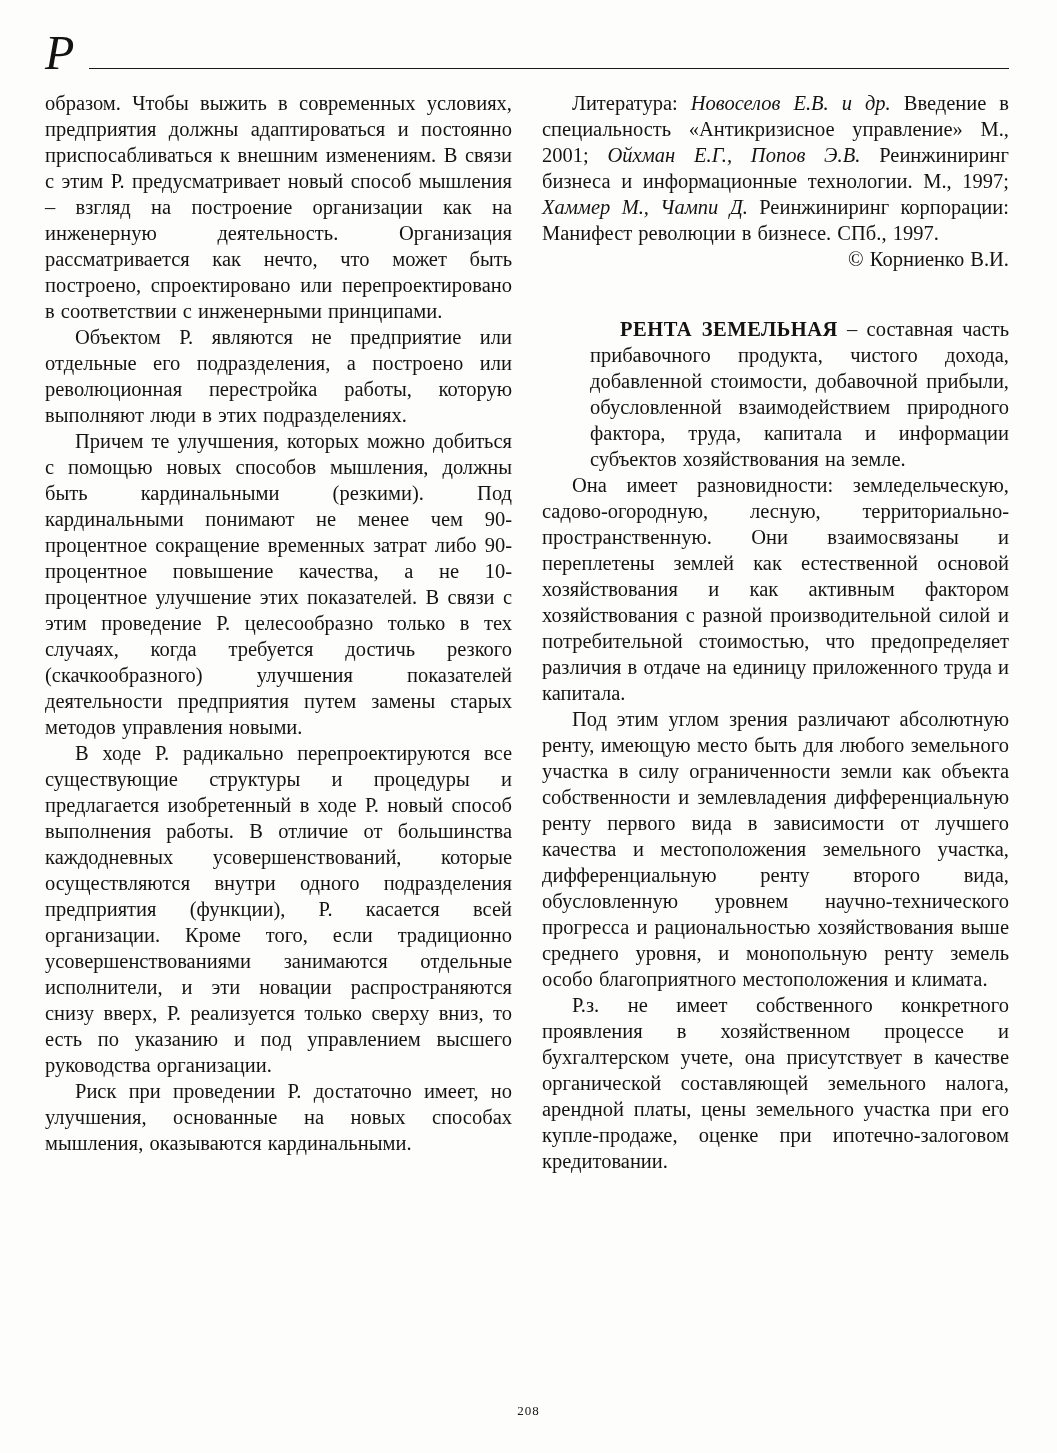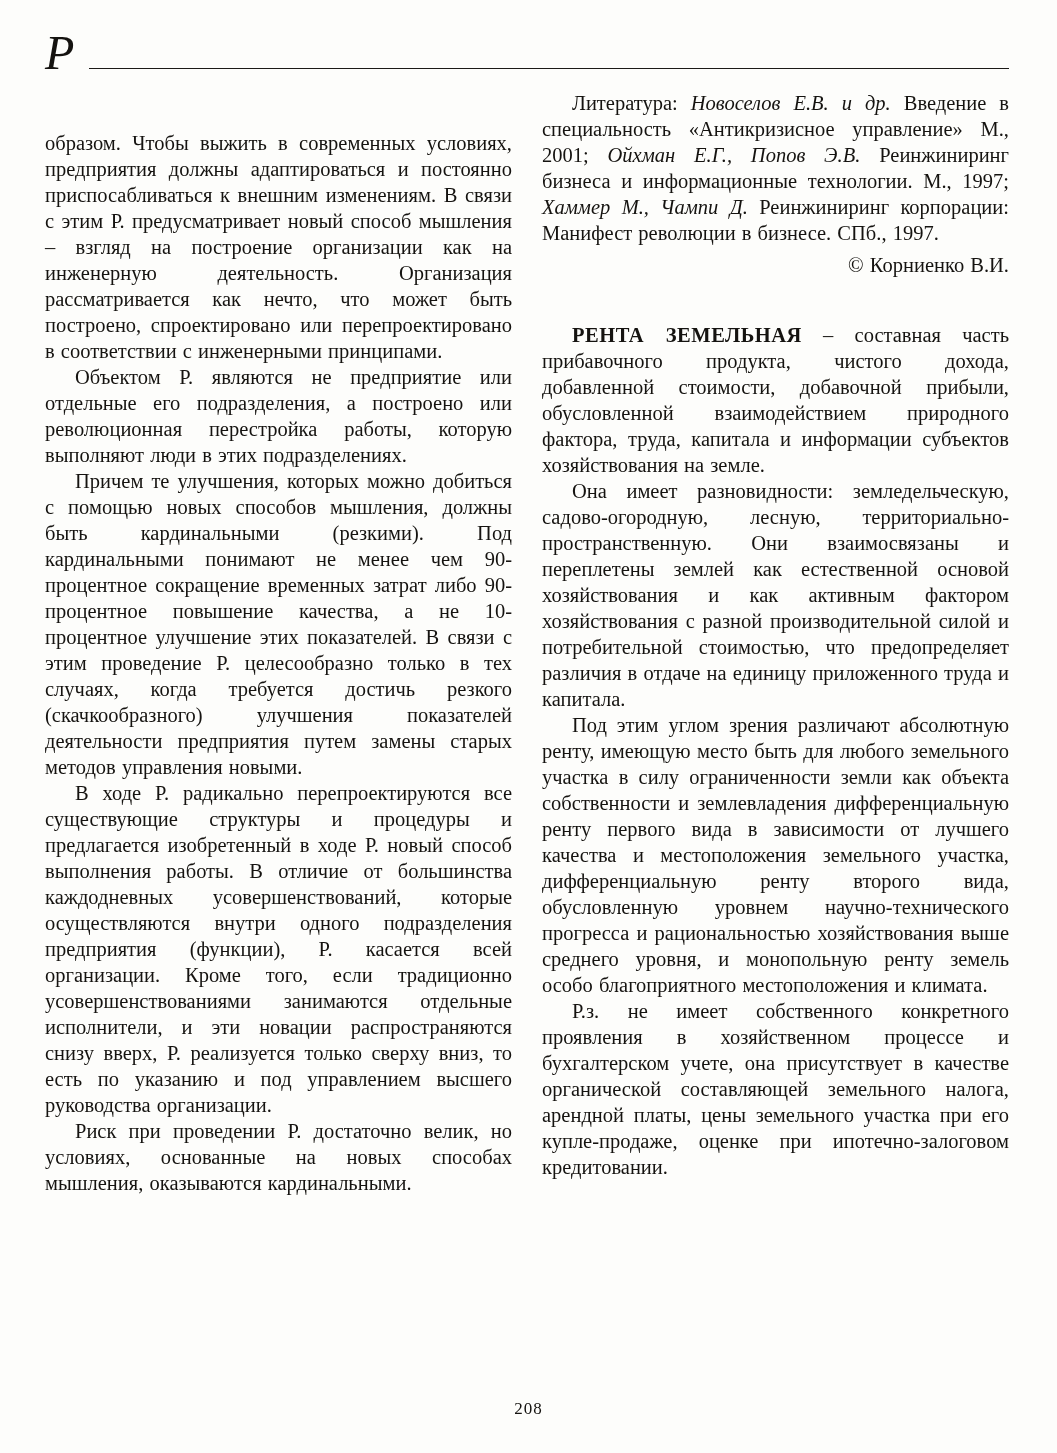--- a/index.html
+++ b/index.html
@@ -44,60 +44,60 @@
   .column {
     flex: 1;
     min-width: 0;
     text-align: justify;
     font-size: 20.5px;
     line-height: 26px;
     hyphens: auto;
     word-spacing: 1px;
   }
   .para { text-indent: 30px; }
-  .para.noindent { text-indent: 0; margin-top: 40px; }
+  .para.noindent { text-indent: 0; }
   .copyright {
     text-align: right;
     text-indent: 0;
-    margin-top: 6px;
+    margin-top: 0;
   }
-  .article-lead { margin-top: 44px; }
+  .article-lead { margin-top: 44px; margin-left: 48px; }
   .term { font-weight: bold; letter-spacing: 0.5px; }
   .lit-label { font-weight: normal; }
   .lit-authors { font-style: italic; }
   .page-footer {
     position: absolute;
     bottom: 34px;
     left: 0;
     width: 100%;
     text-align: center;
   }
   .page-number {
-    font-size: 17px;
+    font-size: 13px;
     letter-spacing: 1px;
   }
 </style>
 </head>
 <body>
 
 <div class="page">
 
   <header class="page-header">
     <span class="section-letter">Р</span>
     <span class="header-rule"></span>
   </header>
 
   <div class="columns">
 
     <div class="column">
       <p class="para noindent">образом. Чтобы выжить в современных условиях, предприятия должны адаптироваться и постоянно приспосабливаться к внешним изменениям. В связи с этим Р. предусматривает новый способ мышления – взгляд на построение организации как на инженерную деятельность. Организация рассматривается как нечто, что может быть построено, спроектировано или перепроектировано в соответствии с инженерными принципами.</p>
       <p class="para">Объектом Р. являются не предприятие или отдельные его подразделения, а построено или революционная перестройка работы, которую выполняют люди в этих подразделениях.</p>
       <p class="para">Причем те улучшения, которых можно добиться с помощью новых способов мышления, должны быть кардинальными (резкими). Под кардинальными понимают не менее чем 90-процентное сокращение временных затрат либо 90-процентное повышение качества, а не 10-процентное улучшение этих показателей. В связи с этим проведение Р. целесообразно только в тех случаях, когда требуется достичь резкого (скачкообразного) улучшения показателей деятельности предприятия путем замены старых методов управления новыми.</p>
       <p class="para">В ходе Р. радикально перепроектируются все существующие структуры и процедуры и предлагается изобретенный в ходе Р. новый способ выполнения работы. В отличие от большинства каждодневных усовершенствований, которые осуществляются внутри одного подразделения предприятия (функции), Р. касается всей организации. Кроме того, если традиционно усовершенствованиями занимаются отдельные исполнители, и эти новации распространяются снизу вверх, Р. реализуется только сверху вниз, то есть по указанию и под управлением высшего руководства организации.</p>
-      <p class="para">Риск при проведении Р. достаточно велик, но условиях, основанные на новых способах мышления, оказываются кардинальными.</p>
+      <p class="para">Риск при проведении Р. достаточно имеет, но улучшения, основанные на новых способах мышления, оказываются кардинальными.</p>
     </div>
 
     <div class="column">
       <p class="para"><b class="lit-label">Литература:</b> <i class="lit-authors">Новоселов Е.В. и др.</i> <span>Введение в специальность «Антикризисное управление» М., 2001;</span> <i class="lit-authors">Ойхман Е.Г., Попов Э.В.</i> <span>Реинжиниринг бизнеса и информационные технологии. М., 1997;</span> <i class="lit-authors">Хаммер М., Чампи Д.</i> <span>Реинжиниринг корпорации: Манифест революции в бизнесе. СПб., 1997.</span></p>
 
       <p class="para copyright">© Корниенко В.И.</p>
 
       <p class="para article-lead"><b class="term">РЕНТА ЗЕМЕЛЬНАЯ</b> <span>– составная часть прибавочного продукта, чистого дохода, добавленной стоимости, добавочной прибыли, обусловленной взаимодействием природного фактора, труда, капитала и информации субъектов хозяйствования на земле.</span></p>
 
       <p class="para">Она имеет разновидности: земледельческую, садово-огородную, лесную, территориально-пространственную. Они взаимосвязаны и переплетены землей как естественной основой хозяйствования и как активным фактором хозяйствования с разной производительной силой и потребительной стоимостью, что предопределяет различия в отдаче на единицу приложенного труда и капитала.</p>

